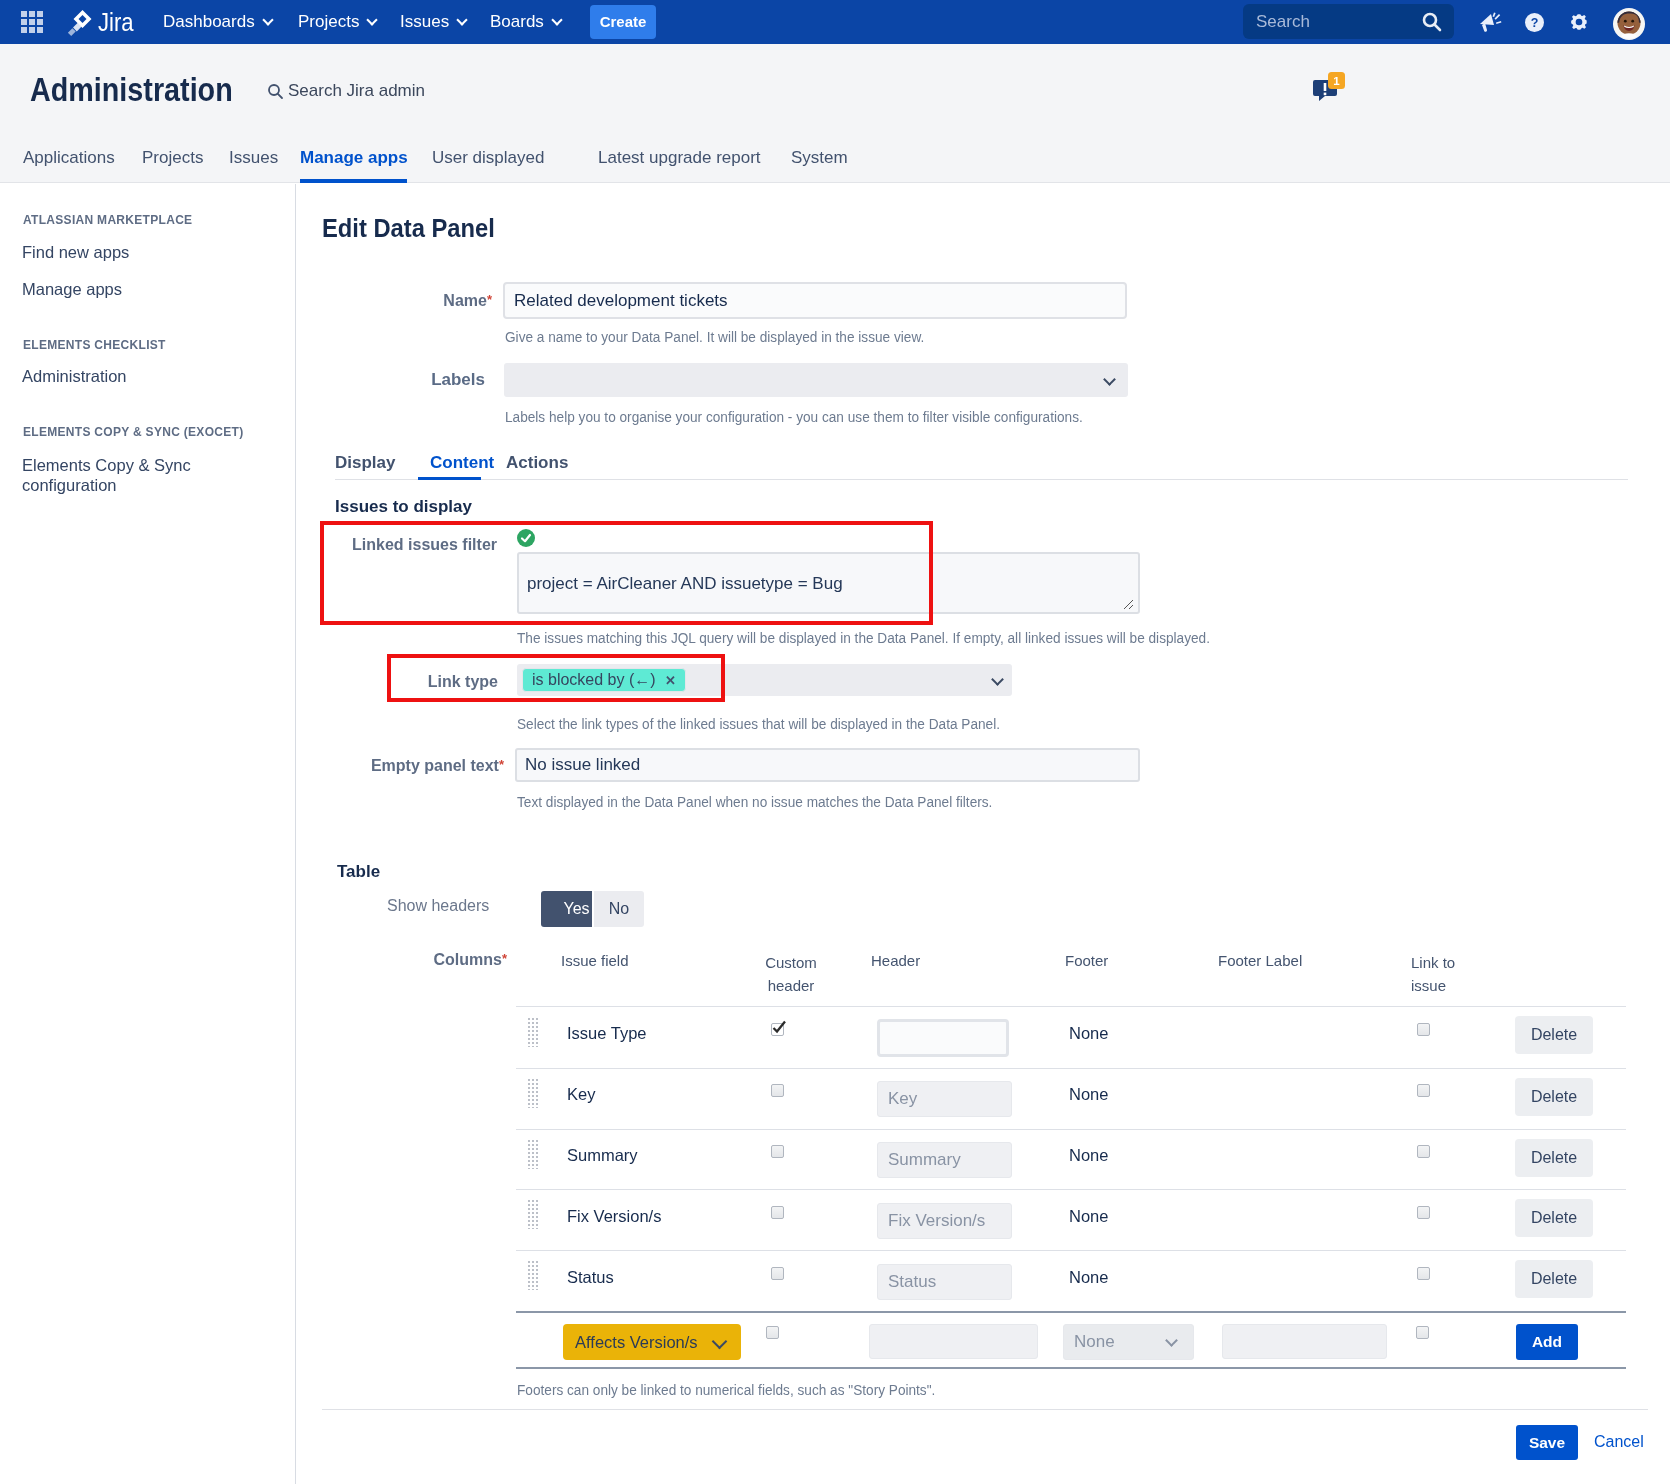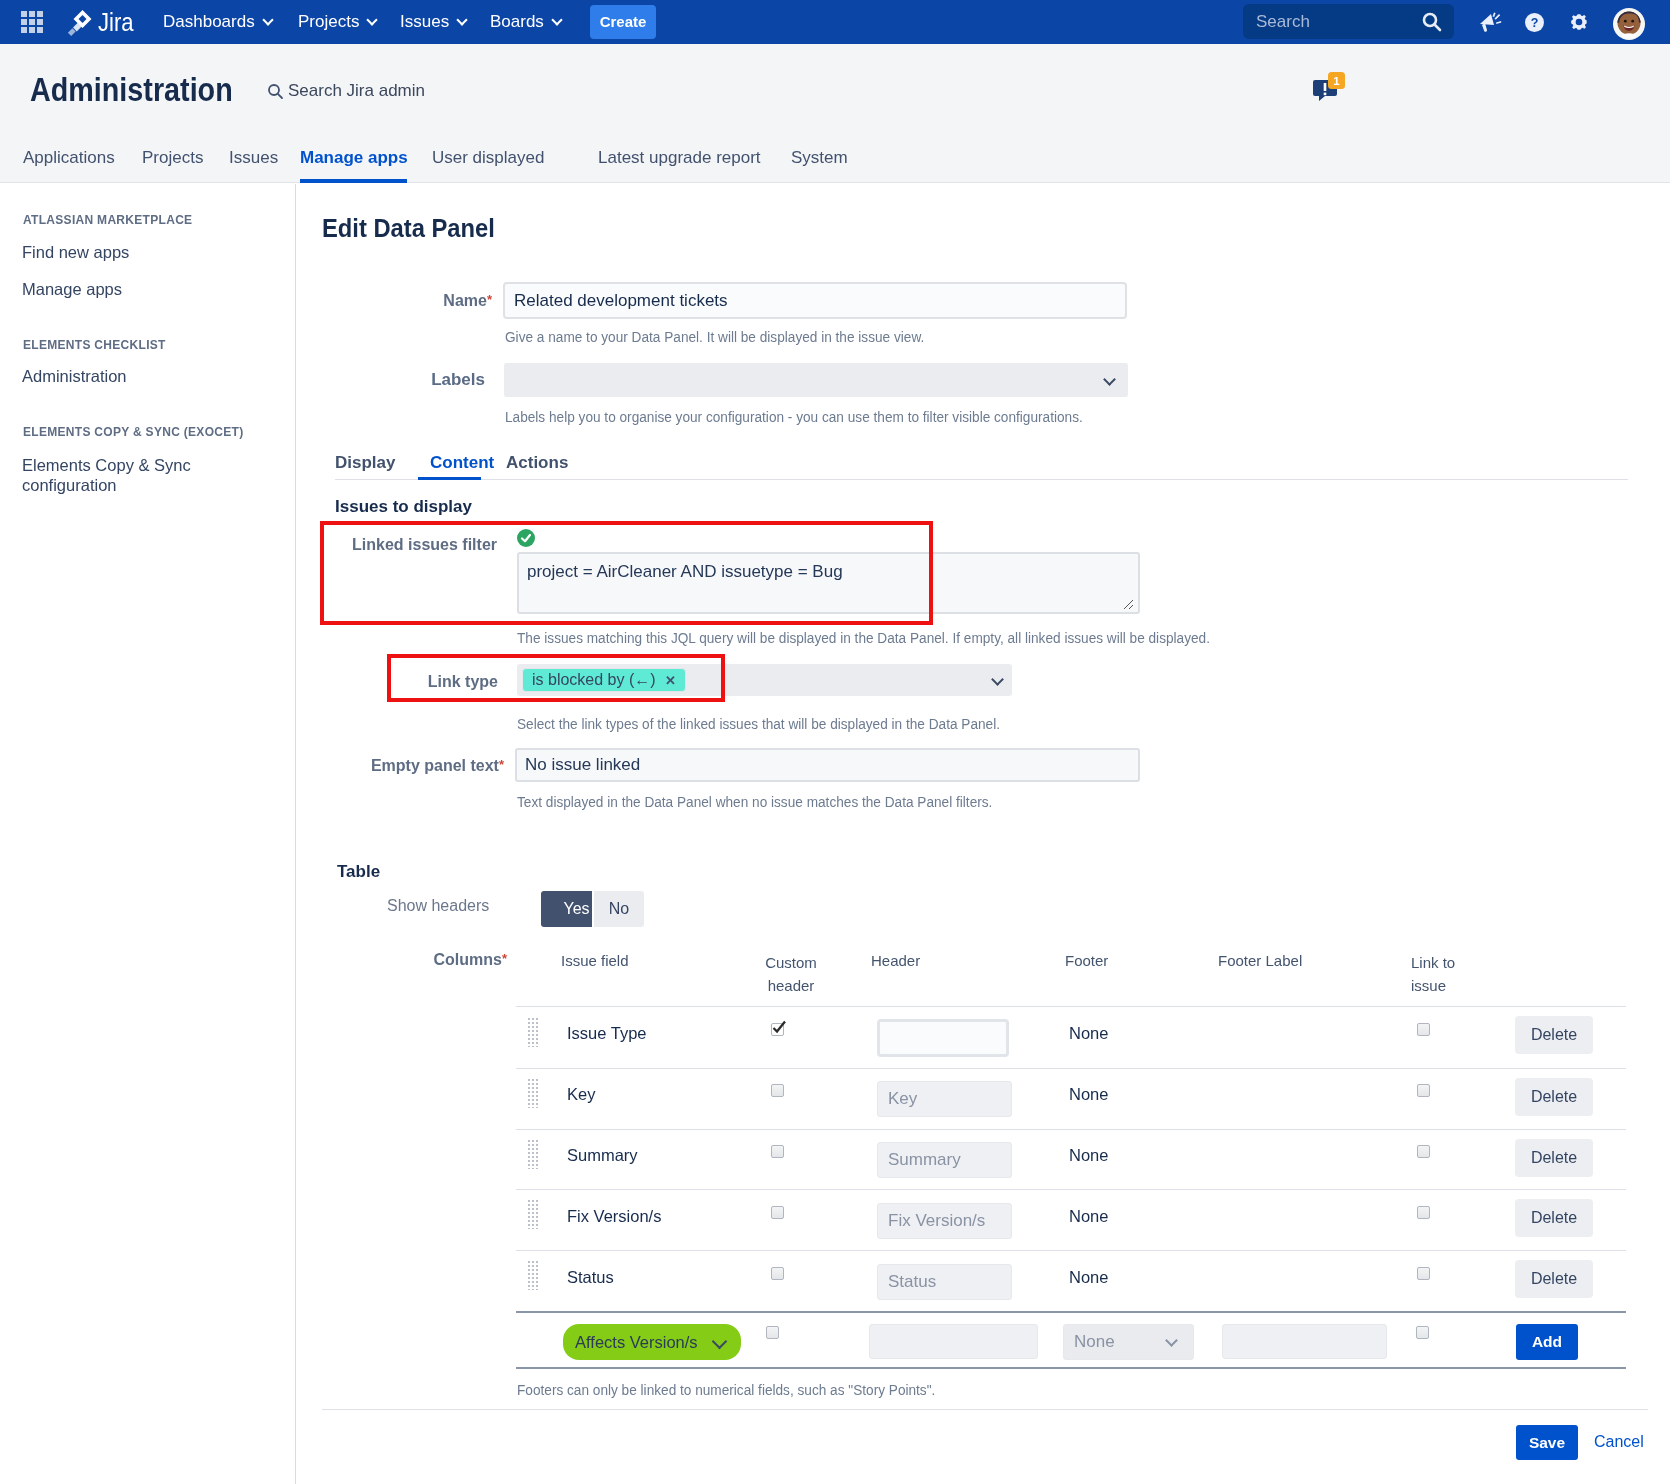--- a/index.html
+++ b/index.html
@@ -169,21 +169,21 @@
   <div class="abs" style="left:418px; top:477px; width:63px; height:3px; background:#0052cc;"></div>
 
   <div class="h2" style="left:335px; top:497px;">Issues to display</div>
 
   <div class="redbox" style="left:320px; top:521px; width:613px; height:104px;"></div>
   <div class="flabel" style="left:322px; top:536px; width:175px;">Linked issues filter</div>
   <svg class="abs" style="left:517px; top:529px;" width="18" height="18" viewBox="0 0 18 18">
     <circle cx="9" cy="9" r="9" fill="#2da562"></circle>
     <path d="M5 9.5 L8 12.2 L13 6" fill="none" stroke="#fff" stroke-width="2.2" stroke-linecap="round" stroke-linejoin="round"></path>
   </svg>
-  <div class="ginput" style="left:517px; top:552px; width:623px; height:62px; padding-top:8px;">project = AirCleaner AND issuetype = Bug</div>
+  <div class="ginput" style="left:517px; top:552px; width:623px; height:62px; padding-top:20px;">project = AirCleaner AND issuetype = Bug</div>
   <svg class="abs" style="left:1120px; top:596px;" width="14" height="14" viewBox="0 0 14 14">
     <line x1="4" y1="13" x2="13" y2="4" stroke="#555" stroke-width="1"></line>
     <line x1="9" y1="13" x2="13" y2="9" stroke="#555" stroke-width="1"></line>
   </svg>
   <div class="help" style="left:517px; top:629px;">The issues matching this JQL query will be displayed in the Data Panel. If empty, all linked issues will be displayed.</div>
 
   <div class="redbox" style="left:387px; top:654px; width:338px; height:48px;"></div>
   <div class="flabel" style="left:322px; top:673px; width:176px;">Link type</div>
   <div class="gselect" style="left:517px; top:664px; width:495px; height:32px;"></div>
   <div class="abs" style="left:522px; top:668px; height:24px; background:#5eead4; border:1px solid #e4e6ea; border-radius:4px; font-size:16px; color:#36465f; line-height:22px; padding:0 9px;">is blocked by (←) <span style="font-size:13px; font-weight:bold; color:#42526e; margin-left:5px;">✕</span></div>
@@ -251,21 +251,21 @@
   <div class="delBtn" style="left:1515px; top:1199px;">Delete</div>
 
   <div class="dots" style="left:527px; top:1260px;"></div>
   <div class="cellname" style="left:567px; top:1268px;">Status</div>
   <div class="cb" style="left:771px; top:1267px;"></div>
   <div class="dinput" style="left:877px; top:1264px; width:135px; height:36px; line-height:34px;">Status</div>
   <div class="cellname" style="left:1069px; top:1268px;">None</div>
   <div class="cb" style="left:1417px; top:1267px;"></div>
   <div class="delBtn" style="left:1515px; top:1260px;">Delete</div>
 
-  <div class="abs" style="left:563px; top:1324px; width:178px; height:36px; background:#84cc16; border-radius:16px; font-size:16.5px; color:#2b3b57; line-height:36px; padding-left:12px;">Affects Version/s</div>
+  <div class="abs" style="left:563px; top:1324px; width:178px; height:36px; background:#eab308; border-radius:4px; font-size:16.5px; color:#2b3b57; line-height:36px; padding-left:12px;">Affects Version/s</div>
   <div class="selchev" style="left:714px; top:1336px; width:11px; height:11px; border-width:2.5px;"></div>
   <div class="cb" style="left:766px; top:1326px;"></div>
   <div class="dinput" style="left:869px; top:1324px; width:169px; height:35px;"></div>
   <div class="dinput" style="left:1063px; top:1324px; width:131px; height:36px; line-height:34px; background:#e9ebee;">None</div>
   <div class="selchev" style="left:1167px; top:1336px; border-color:#8993a4;"></div>
   <div class="dinput" style="left:1222px; top:1324px; width:165px; height:35px;"></div>
   <div class="cb" style="left:1416px; top:1326px;"></div>
   <div class="blueBtn" style="left:1516px; top:1324px; width:62px; height:36px; line-height:36px;">Add</div>
 
   <div class="help" style="left:517px; top:1381px;">Footers can only be linked to numerical fields, such as "Story Points".</div>

